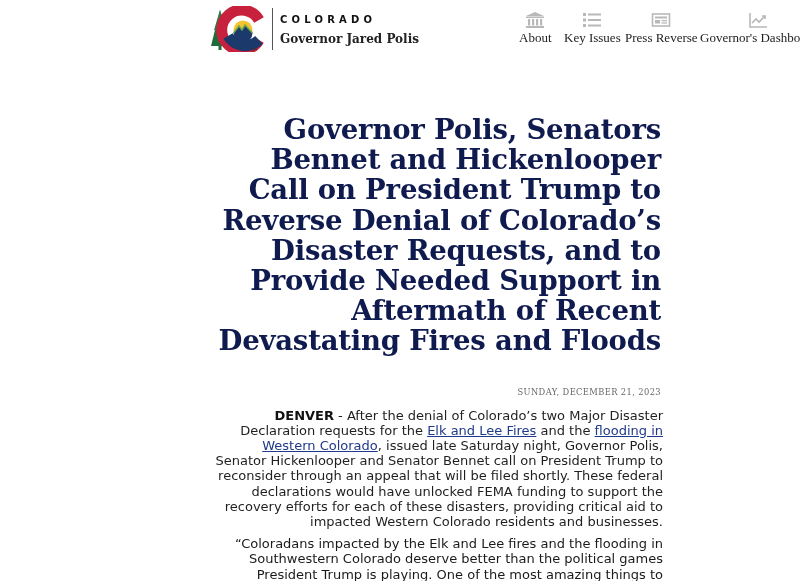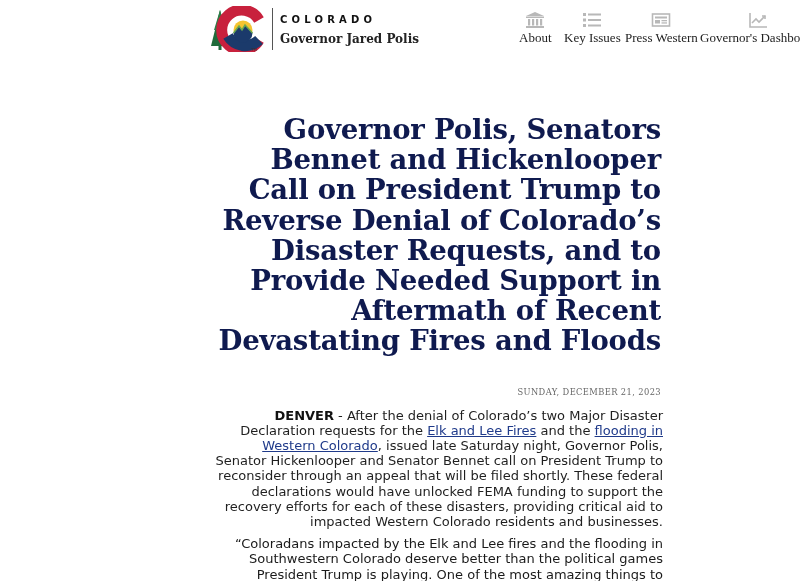--- a/index.html
+++ b/index.html
@@ -113,21 +113,21 @@
     <a class="nav-item" style="left:625px;">
       <span class="nav-icon">
         <svg width="20" height="18" viewBox="0 0 20 18">
           <rect x="1.5" y="3" width="17" height="12" fill="none" stroke="#b8b8b8" stroke-width="1.6"></rect>
           <rect x="4" y="5.5" width="12" height="2" fill="#b8b8b8"></rect>
           <rect x="4" y="9" width="5" height="3.5" fill="#b8b8b8"></rect>
           <rect x="10.5" y="9" width="5.5" height="1.3" fill="#b8b8b8"></rect>
           <rect x="10.5" y="11.3" width="5.5" height="1.3" fill="#b8b8b8"></rect>
         </svg>
       </span>
-      <span class="nav-label">Press Western</span>
+      <span class="nav-label">Press Reverse</span>
     </a>
     <a class="nav-item" style="left:700px;">
       <span class="nav-icon">
         <svg width="20" height="18" viewBox="0 0 20 18" fill="none" stroke="#b8b8b8" stroke-width="1.6">
           <polyline points="2,2 2,16 19,16"></polyline>
           <polyline points="4,12 8,8 11,11 17,5"></polyline>
           <polyline points="14,5 17,5 17,8"></polyline>
         </svg>
       </span>
       <span class="nav-label">Governor's Dashboard</span>

